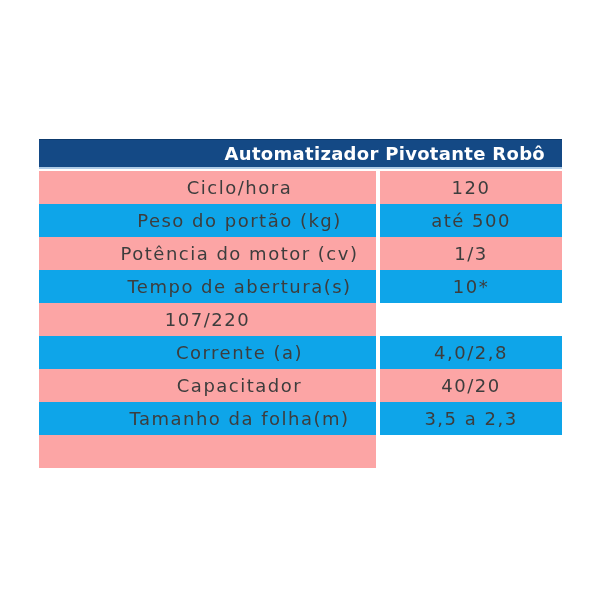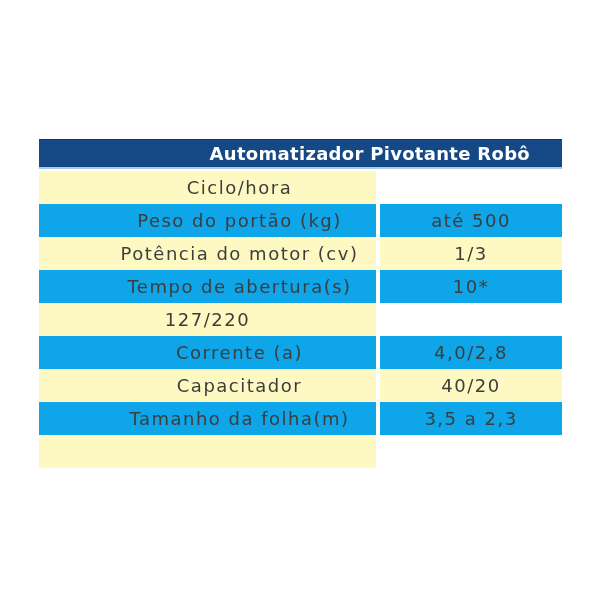--- a/index.html
+++ b/index.html
@@ -25,21 +25,21 @@
   }
   .spec-header {
     box-sizing: border-box;
     height: 30px;
     background: #144985;
     border-top: 1px solid #0d3a6d;
     border-bottom: 2px solid #aecbe6;
     display: flex;
     align-items: center;
     justify-content: flex-end;
-    padding-right: 32px;
+    padding-right: 17px;
   }
   .spec-header span {
     color: #ffffff;
     font-weight: bold;
     font-size: 18px;
     letter-spacing: 0.3px;
     white-space: nowrap;
   }
   .spec-rows {
     margin-top: 2px;
@@ -51,60 +51,61 @@
     height: 33px;
   }
   .cell {
     display: flex;
     align-items: center;
     justify-content: center;
     font-size: 18px;
     color: #3d3d3d;
     letter-spacing: 1.5px;
     white-space: nowrap;
-    background: #fef9c3;
+    background: #fca5a5;
   }
   .cell.label {
     box-sizing: border-box;
     padding-left: 64px;
   }
   .spec-row.alt .cell {
     background: #0ea5e9;
   }
 </style>
 </head>
 <body>
 
 <div class="page">
   <div class="spec-table">
     <div class="spec-header">
       <span>Automatizador Pivotante Robô</span>
     </div>
     <div class="spec-rows" id="rows">
   <div class="spec-row">
     <div class="cell label">Ciclo/hora</div>
+    <div class="cell value">120</div>
   </div>
 
   <div class="spec-row alt">
     <div class="cell label">Peso do portão (kg)</div>
     <div class="cell value">até 500</div>
   </div>
 
   <div class="spec-row">
     <div class="cell label">Potência do motor (cv)</div>
     <div class="cell value">1/3</div>
   </div>
 
   <div class="spec-row alt">
     <div class="cell label">Tempo de abertura(s)</div>
     <div class="cell value">10*</div>
   </div>
 
   <div class="spec-row">
-    <div class="cell value">127/220</div>
+    <div class="cell value">107/220</div>
   </div>
 
   <div class="spec-row alt">
     <div class="cell label">Corrente (a)</div>
     <div class="cell value">4,0/2,8</div>
   </div>
 
   <div class="spec-row">
     <div class="cell label">Capacitador</div>
     <div class="cell value">40/20</div>

